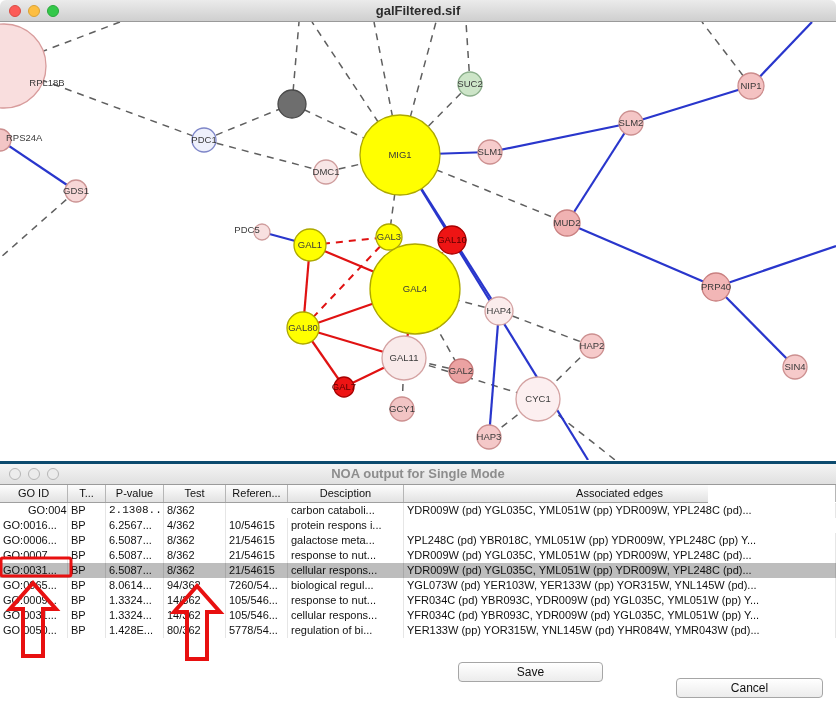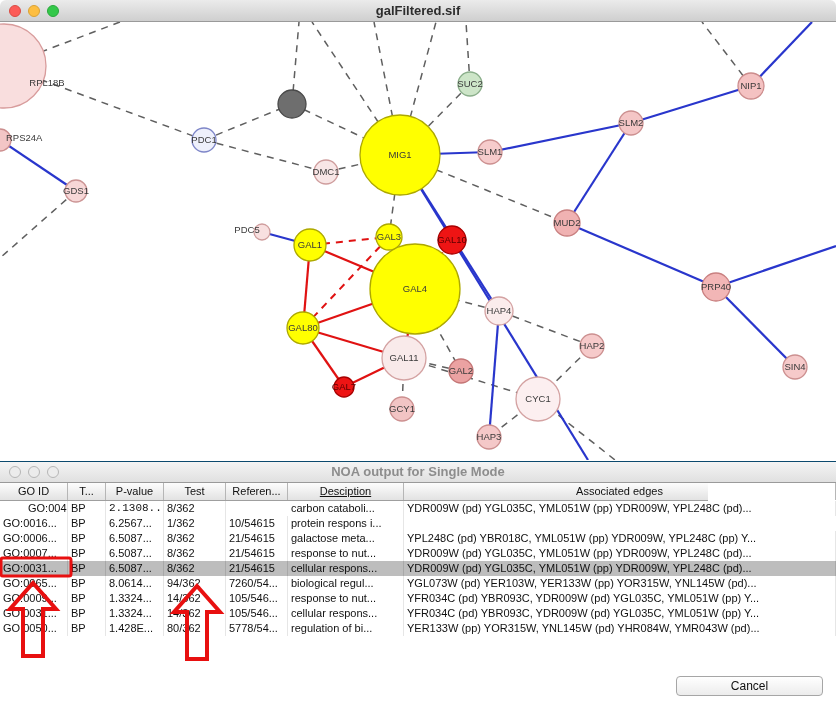--- a/index.html
+++ b/index.html
@@ -22,21 +22,21 @@
   .tl.yellow { background:#fdbe41; border:1px solid #d9a236; }
   .tl.green  { background:#34c84a; border:1px solid #2aa83c; }
   .tl.gray   { background:#ececec; border:1px solid #b6b6b6; }
 
   #network-canvas { position:absolute; left:0; top:22px; width:836px; height:438px;
                     background:#ffffff; }
   #network-svg { position:absolute; left:0; top:-22px; width:836px; height:460px; }
   #network-svg text { font-family:"Liberation Sans", sans-serif; }
 
   
-  #noa-window { top:461px; height:243px; background:#ffffff; border-top:1px solid #0c4a6e; }
+  #noa-window { top:461px; height:243px; background:#ffffff; border-top:3px solid #0c4a6e; }
   #noa-titlebar { height:21px; background:linear-gradient(#f4f4f4,#e0e0e0); }
   #noa-titlebar .title { color:#8d8d8d; line-height:20px; }
   #noa-titlebar .traffic { top:4px; }
 
   #noa-thead { position:absolute; left:0; top:21px; width:708px; height:18px;
                display:flex; background:linear-gradient(#fdfdfd,#e2e2e2);
                border-bottom:1px solid #9f9f9f; z-index:2; }
   .th { font-size:11px; color:#111; text-align:center; line-height:17px;
         border-right:1px solid #b6b6b6; overflow:hidden; white-space:nowrap; flex:none; }
   #noa-tbody { position:absolute; left:0; top:39px; width:836px; }
@@ -242,38 +242,38 @@
     </div>
     <div class="title">NOA output for Single Mode</div>
   </div>
 
   <div id="noa-thead">
       <div class="th" style="width: 68px;">GO ID</div>
       <div class="th" style="width: 38px;">T...</div>
       <div class="th" style="width: 58px;">P-value</div>
       <div class="th" style="width: 62px;">Test</div>
       <div class="th" style="width: 62px;">Referen...</div>
-      <div class="th" style="width: 116px; text-decoration: underline;">Desciption</div>
+      <div class="th" style="width: 116px;">Desciption</div>
       <div class="th" style="width: 432px;">Associated edges</div>
     </div>
   <div id="noa-tbody">
       <div class="tr">
         <div class="td" style="width: 68px; padding-left: 28px;">GO:0045...</div>
         <div class="td" style="width: 38px;">BP</div>
         <div class="td" style="width: 58px; font-family: Liberation Mono, monospace;">2.1308...</div>
         <div class="td" style="width: 62px;">8/362</div>
         <div class="td" style="width: 62px; margin-top: 40px;">15/54615</div>
         <div class="td" style="width: 116px;">carbon cataboli...</div>
         <div class="td" style="width: 432px;">YDR009W (pd) YGL035C, YML051W (pp) YDR009W, YPL248C (pd)...</div>
       </div>
       <div class="tr">
         <div class="td" style="width: 68px;">GO:0016...</div>
         <div class="td" style="width: 38px;">BP</div>
         <div class="td" style="width: 58px;">6.2567...</div>
-        <div class="td" style="width: 62px;">1/362</div>
+        <div class="td" style="width: 62px;">4/362</div>
         <div class="td" style="width: 62px;">10/54615</div>
         <div class="td" style="width: 116px;">protein respons i...</div>
       </div>
       <div class="tr">
         <div class="td" style="width: 68px;">GO:0006...</div>
         <div class="td" style="width: 38px;">BP</div>
         <div class="td" style="width: 58px;">6.5087...</div>
         <div class="td" style="width: 62px;">8/362</div>
         <div class="td" style="width: 62px;">21/54615</div>
         <div class="td" style="width: 116px;">galactose meta...</div>
@@ -328,20 +328,21 @@
         <div class="td" style="width: 68px;">GO:0050...</div>
         <div class="td" style="width: 38px;">BP</div>
         <div class="td" style="width: 58px;">1.428E...</div>
         <div class="td" style="width: 62px;">80/362</div>
         <div class="td" style="width: 62px;">5778/54...</div>
         <div class="td" style="width: 116px;">regulation of bi...</div>
         <div class="td" style="width: 432px;">YER133W (pp) YOR315W, YNL145W (pd) YHR084W, YMR043W (pd)...</div>
       </div>
     </div>
 
+  <button class="btn" id="save-btn">Save</button>
   <button class="btn" id="cancel-btn">Cancel</button>
 </div>
 
 <svg id="annotations" viewBox="0 0 836 704">
   <rect x="1" y="558" width="70" height="18" rx="2" fill="none" stroke="#e81010" stroke-width="3"></rect>
   <polygon points="33,583 56,609 43,609 43,656 23,656 23,609 10,609" fill="none" stroke="#e81010" stroke-width="4" stroke-linejoin="miter"></polygon>
   <polygon points="197,586 220,612 207,612 207,659 187,659 187,612 174,612" fill="none" stroke="#e81010" stroke-width="4" stroke-linejoin="miter"></polygon>
 </svg>
 
 </body></html>

